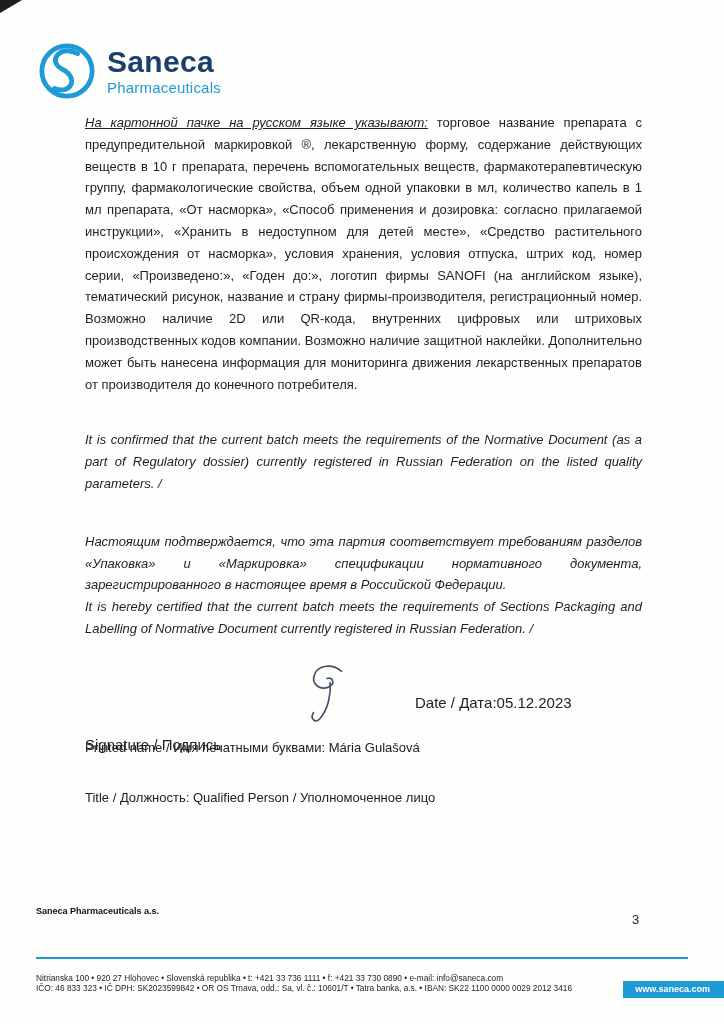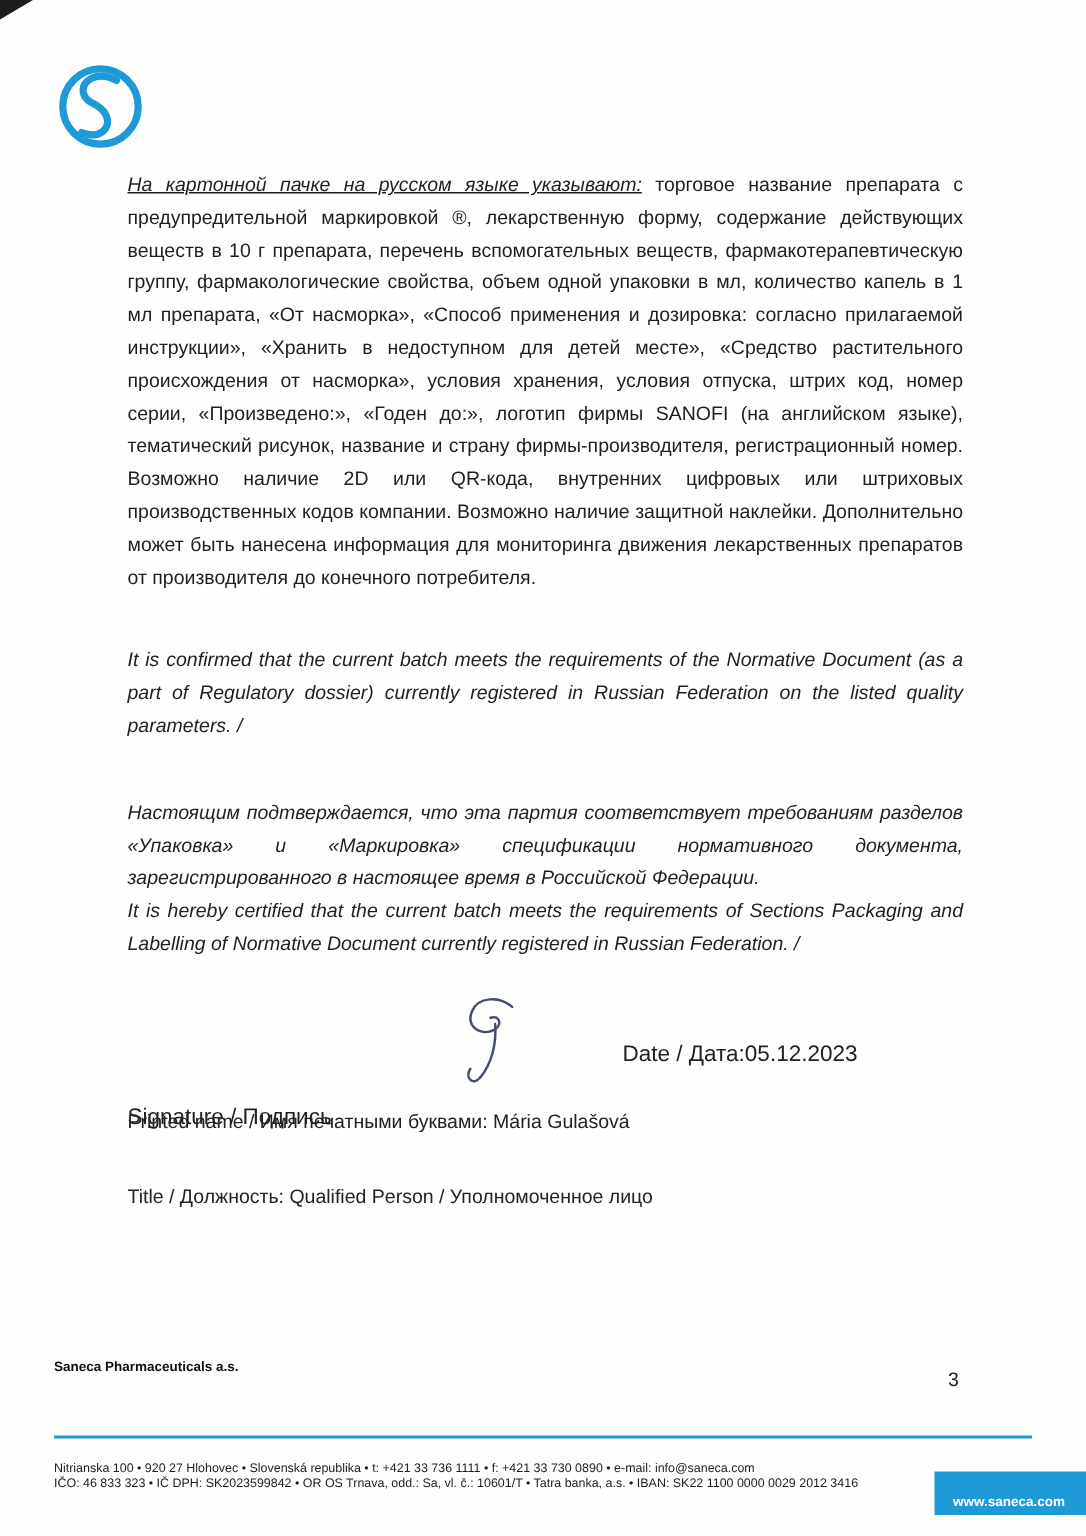--- a/index.html
+++ b/index.html
@@ -40,37 +40,41 @@
   .title-line   { position:absolute; left:85px;  top:790px; font-size:13px; }
   .page-number  { position:absolute; left:632px; top:912px; font-size:13px; }
   
   .footer-line    { position:absolute; left:36px; top:957px; width:652px; height:2px; background:var(--brand_blue,#1e9ad6); }
   .footer-company { position:absolute; left:36px; top:906px; font-size:9px;   font-weight:bold; color:#101010; }
   .footer-address { position:absolute; left:36px; top:973px; font-size:8.3px; color:#1d1d1d; white-space:nowrap; }
   .footer-legal   { position:absolute; left:36px; top:983px; font-size:8.3px; color:#1d1d1d; white-space:nowrap; }
   .footer-site    {
     position:absolute; right:0; top:981px;
     background:var(--brand_blue,#1e9ad6); color:#ffffff;
-    font-size:9px; font-weight:bold; padding:15px 14px 4px 12px;
+    font-size:9px; font-weight:bold; padding:3px 14px 4px 12px;
   }
 </style>
 </head>
 <body>
 
 <div class="page">
 
   <div class="corner-mark"></div>
 
   <header class="logo">
     <span class="logo-icon">
       <svg width="58" height="58" viewBox="0 0 60 60">
         <circle cx="30" cy="30" r="26" fill="none" stroke="#1e9ad6" stroke-width="5"></circle>
         <path d="M41 12 C 23 2, 9 20, 25 28 C 43 37, 34 55, 17 48" fill="none" stroke="#1e9ad6" stroke-width="5" stroke-linecap="round"></path>
       </svg>
     </span>
+    <div class="logo-text">
+      <div class="logo-name">Saneca</div>
+      <div class="logo-sub">Pharmaceuticals</div>
+    </div>
   </header>
 
   <main class="body-text">
     <p class="para p1"><span class="lead">На картонной пачке на русском языке указывают:</span><span> торговое название препарата с предупредительной маркировкой ®,  лекарственную форму, содержание действующих веществ в 10 г препарата, перечень вспомогательных веществ, фармакотерапевтическую группу, фармакологические свойства, объем одной упаковки в мл, количество капель в 1 мл препарата, «От насморка», «Способ применения и дозировка: согласно прилагаемой инструкции», «Хранить в недоступном для детей месте», «Средство растительного происхождения от насморка», условия хранения, условия отпуска, штрих код, номер серии, «Произведено:», «Годен до:», логотип фирмы SANOFI (на английском языке), тематический рисунок, название и страну фирмы-производителя, регистрационный номер. Возможно наличие 2D или QR-кода, внутренних цифровых или штриховых производственных кодов компании. Возможно наличие защитной наклейки. Дополнительно может быть нанесена информация для мониторинга движения лекарственных препаратов от производителя до конечного потребителя.</span></p>
 
     <p class="para p2">
       <span class="block">It is confirmed that the current batch meets the requirements of the Normative Document (as a part of Regulatory dossier) currently registered in Russian Federation on the listed quality parameters. /</span>
     </p>
 
     <p class="para p3">

